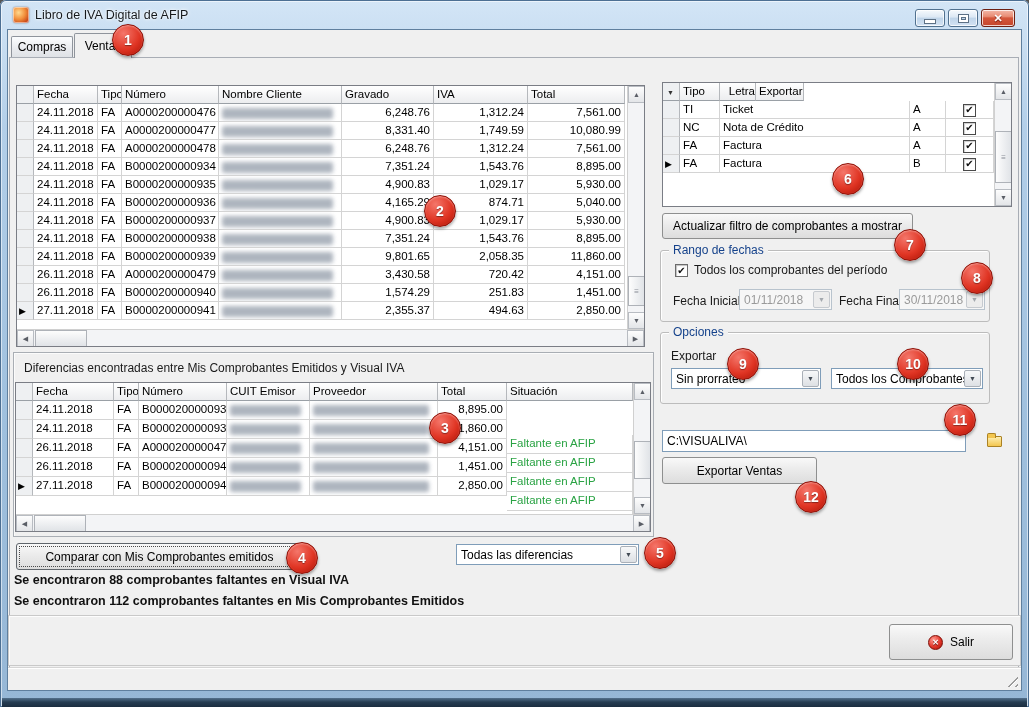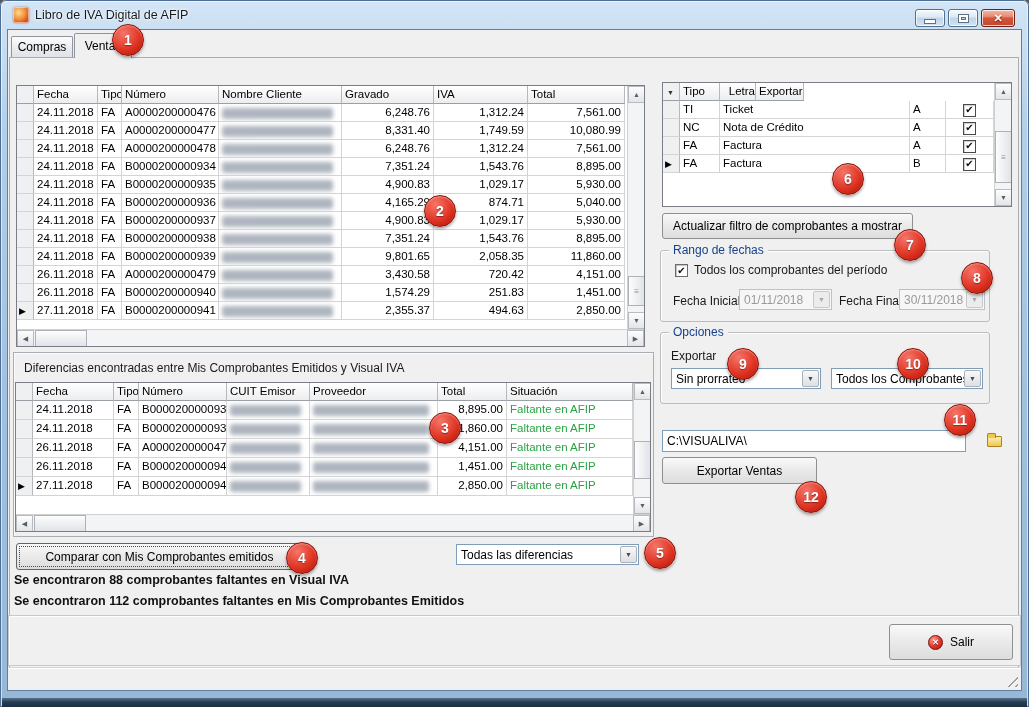--- a/index.html
+++ b/index.html
@@ -37,21 +37,21 @@
   .gh { display:flex; height:18px; }
   .ghc { flex:none; height:18px; background:linear-gradient(#ffffff,#ecedef); border-right:1px solid #b5b8bc; border-bottom:1px solid #9aa0a6;
          font-size:11.5px; color:#000; padding:2px 0 0 3px; white-space:nowrap; overflow:hidden; }
   .gr { display:flex; }
   .gc { flex:none; height:100%; border-right:1px solid #d4d4d4; border-bottom:1px solid #d4d4d4; font-size:11.5px; color:#000;
          padding:2px 3px 0 3px; white-space:nowrap; overflow:hidden; }
   .gc.r { text-align:right; }
   .gc.c { text-align:center; }
   .ind { width:17px !important; background:#eef0f2 !important; border-right:1px solid #b5b8bc; padding:2px 0 0 2px; }
   .rowarrow { font-size:9px; color:#000; line-height:14px; }
-  .green { color:#2aa344; }
+  .green { color:#2aa344;margin-top:34px; }
   .blurblk { display:inline-block; height:11px; margin-top:2px; border-radius:2px; background:#9aa3af;
          filter:blur(2px); opacity:.8; }
   .gcb { display:inline-flex; width:13px; height:13px; border:1px solid #494949; background:#fff; align-items:center; justify-content:center;
          font-size:10px; line-height:1; color:#111; box-shadow:inset 1px 1px 1px rgba(0,0,0,.2); }
   .funnel { font-size:7px; color:#333; line-height:14px; padding-left:2px; }
   
   .vscroll { position:absolute; top:0; right:0; width:17px; bottom:17px; background:#f3f4f6; border-left:1px solid #d0d0d0; z-index:5; }
   .vscroll.full { bottom:0; }
   .hscroll { position:absolute; left:0; right:0; bottom:0; height:17px; background:#f3f4f6; border-top:1px solid #d0d0d0; z-index:4; }
   .sbtn { position:absolute; width:17px; height:17px; background:linear-gradient(#fdfdfd,#e3e5e8); border:1px solid #b8bcc2;

